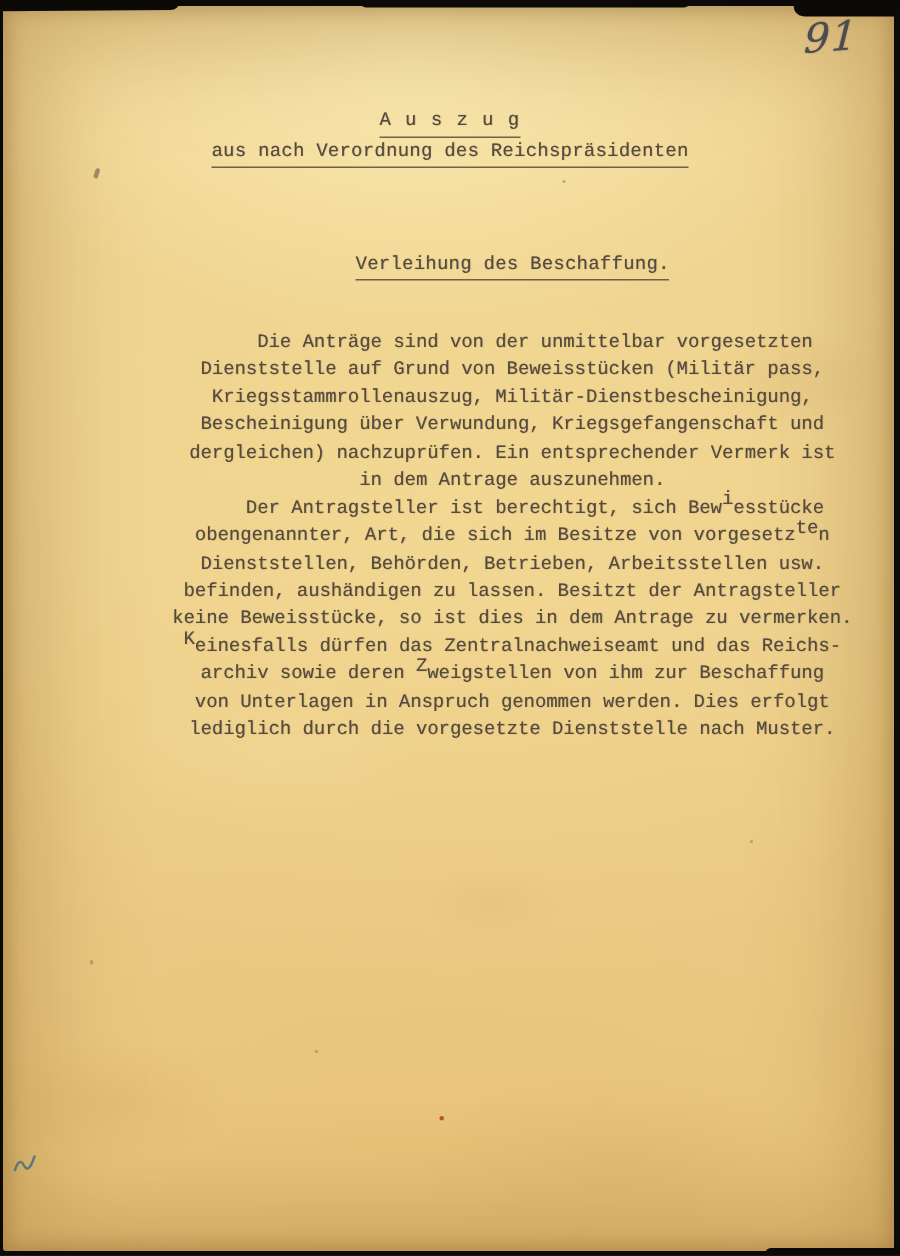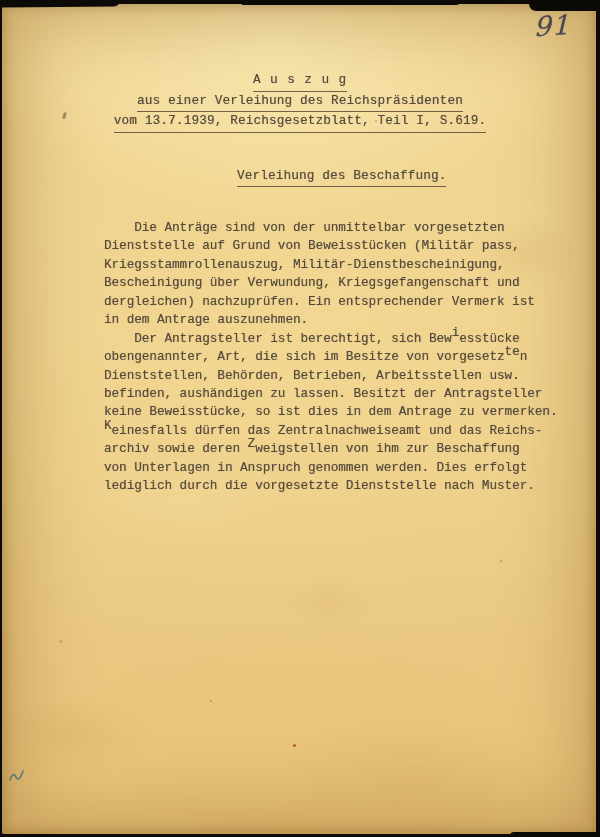--- a/index.html
+++ b/index.html
@@ -54,21 +54,21 @@
   .section-heading{
     position:absolute;left:237px;top:167px;
     font-size:12.6px;line-height:18px;
     letter-spacing:0.2px;
   }
   .body-text{
     position:absolute;left:104px;top:219px;width:475px;
     font-size:12.6px;line-height:18.45px;
     white-space:pre;
   }
-  .tline{height:18.45px;}
+  .tline{height:18.45px;text-align:center;}
   .raised{position:relative;top:-0.42em;}
 
   .page-number{
     position:absolute;left:536px;top:10px;
     font-family:"DejaVu Serif",serif;
     font-style:italic;
     font-size:27px;
     color:#4b4b50;
     letter-spacing:1px;
     transform:rotate(-4deg) skewX(-7deg);
@@ -94,22 +94,21 @@
 
   <div class="edge-blob blob-top-left"></div>
   <div class="edge-blob blob-top-mid"></div>
   <div class="edge-blob blob-top-right"></div>
   <div class="edge-blob blob-bottom-right"></div>
 
   <div class="page-number">91</div>
 
   <div class="title-block ink">
     <div><span class="u" style="letter-spacing:1px;">A u s z u g</span></div>
-    <div><span class="u">aus einer Verleihung des Reichspräsidenten</span></div>
-    <div><span class="u">vom 13.7.1939, Reichsgesetzblatt, Teil I, S.619.</span></div>
+    <div><span class="u">aus nach Verordnung des Reichspräsidenten</span></div>
   </div>
 
   <div class="section-heading ink">
     <span class="u">Verleihung des Beschaffung.</span>
   </div>
 
   <div class="body-text ink"><div class="tline"><span>    Die Anträge sind von der unmittelbar vorgesetzten</span></div><div class="tline"><span>Dienststelle auf Grund von Beweisstücken (Militär pass,</span></div><div class="tline"><span>Kriegsstammrollenauszug, Militär-Dienstbescheinigung,</span></div><div class="tline"><span>Bescheinigung über Verwundung, Kriegsgefangenschaft und</span></div><div class="tline"><span>dergleichen) nachzuprüfen. Ein entsprechender Vermerk ist</span></div><div class="tline"><span>in dem Antrage auszunehmen.</span></div><div class="tline"><span>    Der Antragsteller ist berechtigt, sich Bew</span><span class="raised">i</span><span>esstücke</span></div><div class="tline"><span>obengenannter, Art, die sich im Besitze von vorgesetz</span><span class="raised">te</span><span>n</span></div><div class="tline"><span>Dienststellen, Behörden, Betrieben, Arbeitsstellen usw.</span></div><div class="tline"><span>befinden, aushändigen zu lassen. Besitzt der Antragsteller</span></div><div class="tline"><span>keine Beweisstücke, so ist dies in dem Antrage zu vermerken.</span></div><div class="tline"><span class="raised">K</span><span>einesfalls dürfen das Zentralnachweiseamt und das Reichs-</span></div><div class="tline"><span>archiv sowie deren </span><span class="raised">Z</span><span>weigstellen von ihm zur Beschaffung</span></div><div class="tline"><span>von Unterlagen in Anspruch genommen werden. Dies erfolgt</span></div><div class="tline"><span>lediglich durch die vorgesetzte Dienststelle nach Muster.</span></div></div>
 
   <div class="mark-comma"></div>
   <div class="mark-red"></div>

